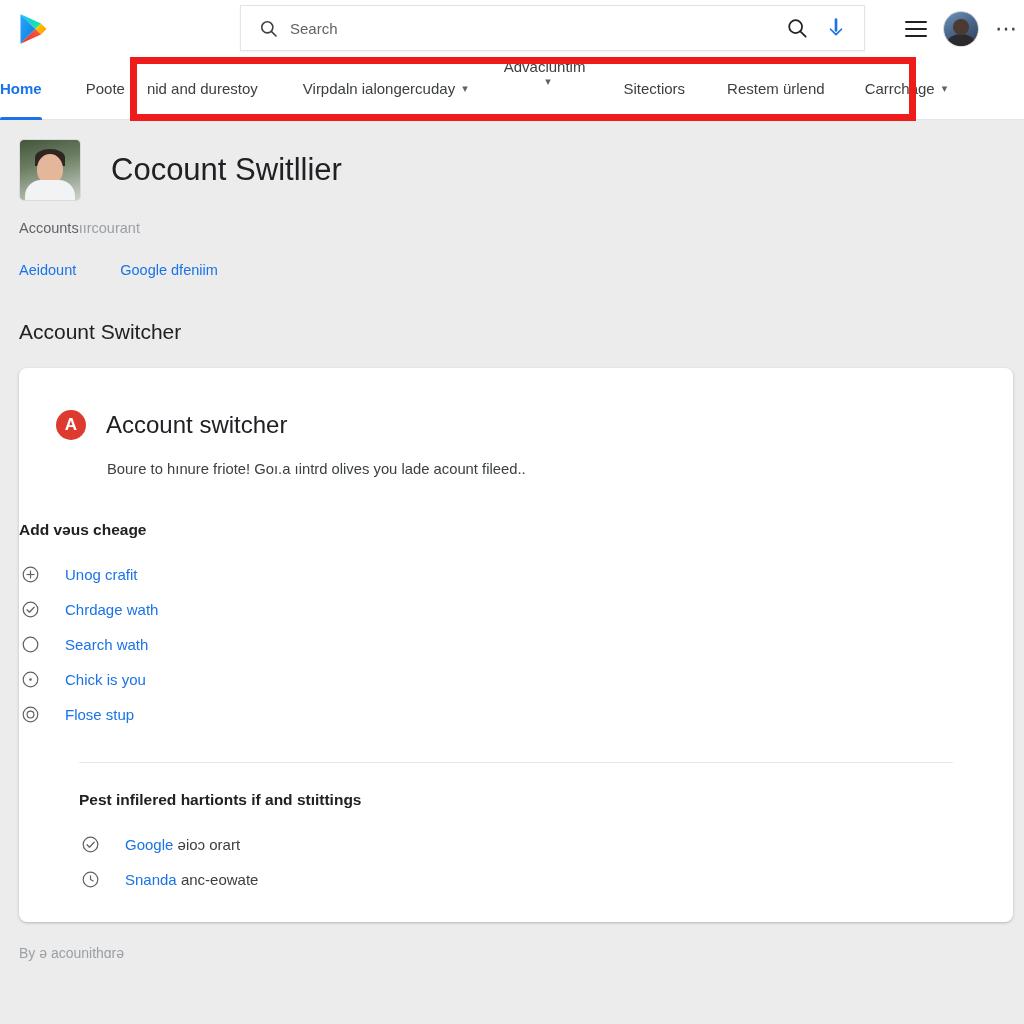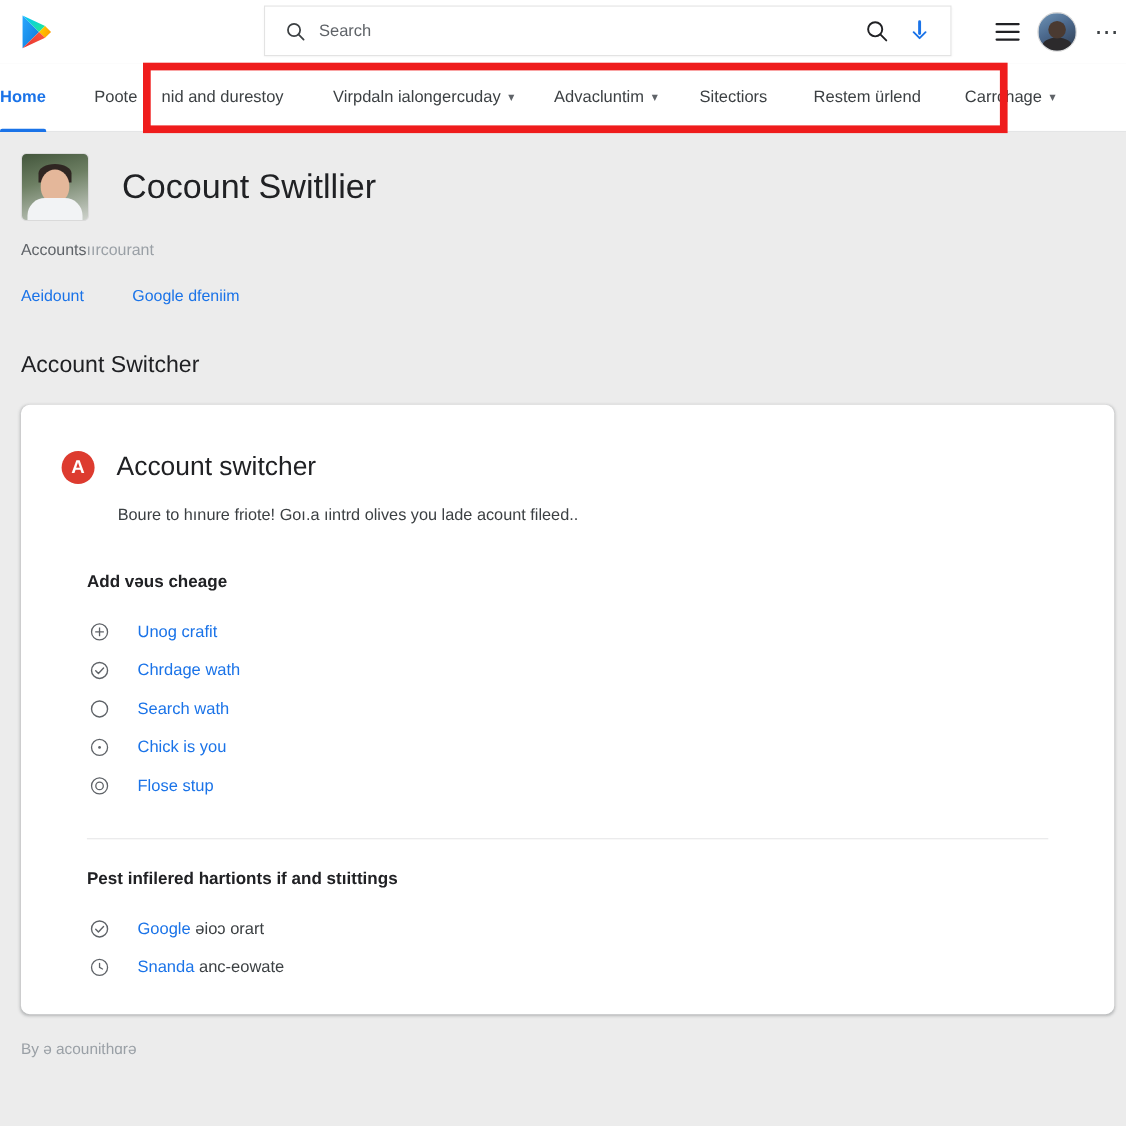--- a/index.html
+++ b/index.html
@@ -121,21 +121,21 @@
   }
   .card-head { display: flex; align-items: center; padding: 42px 0 0 37px; }
   .badge-a {
     width: 30px; height: 30px; border-radius: 50%; background: #dd3b2f;
     color: #fff; font-size: 17px; font-weight: 700;
     display:flex; align-items:center; justify-content:center;
   }
   .card-title { margin-left: 20px; font-size: 24px; color: #202124; }
   .card-sub { margin: 21px 0 0 88px; font-size: 14.8px; color: #3c4043; }
 
-  .group { margin-top: 44px; padding-left: 60px; }
+  .group { margin-top: 44px; }
   .group-label { font-size: 15.5px; color: #202124; font-weight: 700; }
   .group-list { margin-top: 18px; }
   .row { display: flex; align-items: center; height: 35px; cursor: pointer; }
   .row .ico { width: 22px; height: 22px; display:flex; align-items:center; justify-content:center; color:#5f6368; }
   .row .txt { margin-left: 24px; font-size: 15px; color: #1a73e8; }
   .row .txt.mixed .grey { color:#3c4043; }
 
   .divider { margin: 30px 60px 0 60px; height:1px; background:#e6e7e8; }
   .group2 { margin-top: 28px; padding-left: 60px; }
 
@@ -220,21 +220,21 @@
     <div class="nav-item" style="margin-left:44px;">
       <span>Poote</span>
     </div>
     <div class="nav-item" style="margin-left:22px;">
       <span>nid and durestoy</span>
     </div>
     <div class="nav-item" style="margin-left:45px;">
       <span>Virpdaln ialongercuday</span>
       <span class="caret">▾</span>
     </div>
-    <div class="nav-item" style="margin-left:36px;">
+    <div class="nav-item" style="margin-left:36px;flex-direction:column;">
       <span>Advacluntim</span>
       <span class="caret">▾</span>
     </div>
     <div class="nav-item" style="margin-left:38px;">
       <span>Sitectiors</span>
     </div>
     <div class="nav-item" style="margin-left:42px;">
       <span>Restem ürlend</span>
     </div>
     <div class="nav-item" style="margin-left:40px;">

